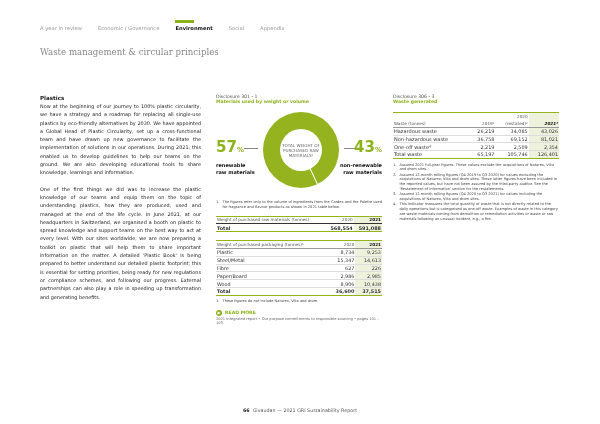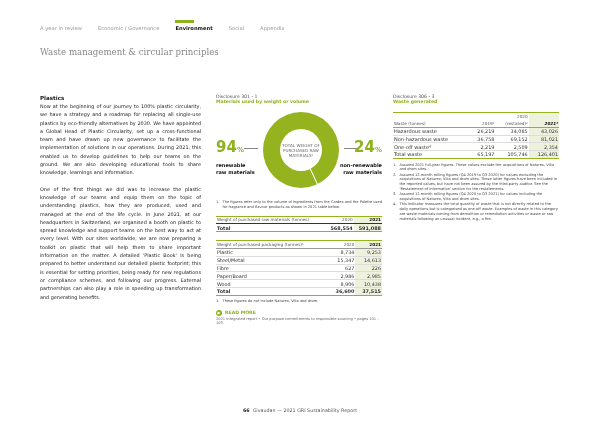--- a/index.html
+++ b/index.html
@@ -79,28 +79,28 @@
   <h3>Plastics</h3>
   <p>Now at the beginning of our journey to 100% plastic circularity, we have a strategy and a roadmap for replacing all single-use plastics by eco-friendly alternatives by 2030. We have appointed a Global Head of Plastic Circularity, set up a cross-functional team and have drawn up new governance to facilitate the implementation of solutions in our operations. During 2021, this enabled us to develop guidelines to help our teams on the ground. We are also developing educational tools to share knowledge, learnings and information.</p>
   <p>One of the first things we did was to increase the plastic knowledge of our teams and equip them on the topic of understanding plastics, how they are produced, used and managed at the end of the life cycle. In June 2021, at our headquarters in Switzerland, we organised a booth on plastic to spread knowledge and support teams on the best way to act at every level. With our sites worldwide, we are now preparing a toolkit on plastic that will help them to share important information on the matter. A detailed 'Plastic Book' is being prepared to better understand our detailed plastic footprint; this is essential for setting priorities, being ready for new regulations or compliance schemes, and following our progress. External partnerships can also play a role in speeding up transformation and generating benefits.</p>
 </div>
 
 <div class="mid">
   <div class="disc-label">Disclosure 301 - 1</div>
   <div class="disc-sub">Materials used by weight or volume</div>
 
   <div class="donut-wrap">
-    <div class="pct-left"><span>94</span><small>%</small></div>
+    <div class="pct-left"><span>57</span><small>%</small></div>
     <div class="dash-l"></div>
     <div class="donut">
       <div class="donut-split"></div>
       <div class="donut-hole">TOTAL WEIGHT OF PURCHASED RAW MATERIALS¹</div>
     </div>
     <div class="dash-r"></div>
-    <div class="pct-right"><span>24</span><small>%</small></div>
+    <div class="pct-right"><span>43</span><small>%</small></div>
     <div class="lbl-left">
       <div>renewable</div>
       <div>raw materials</div>
     </div>
     <div class="lbl-right">
       <div>non-renewable</div>
       <div>raw materials</div>
     </div>
   </div>
 

